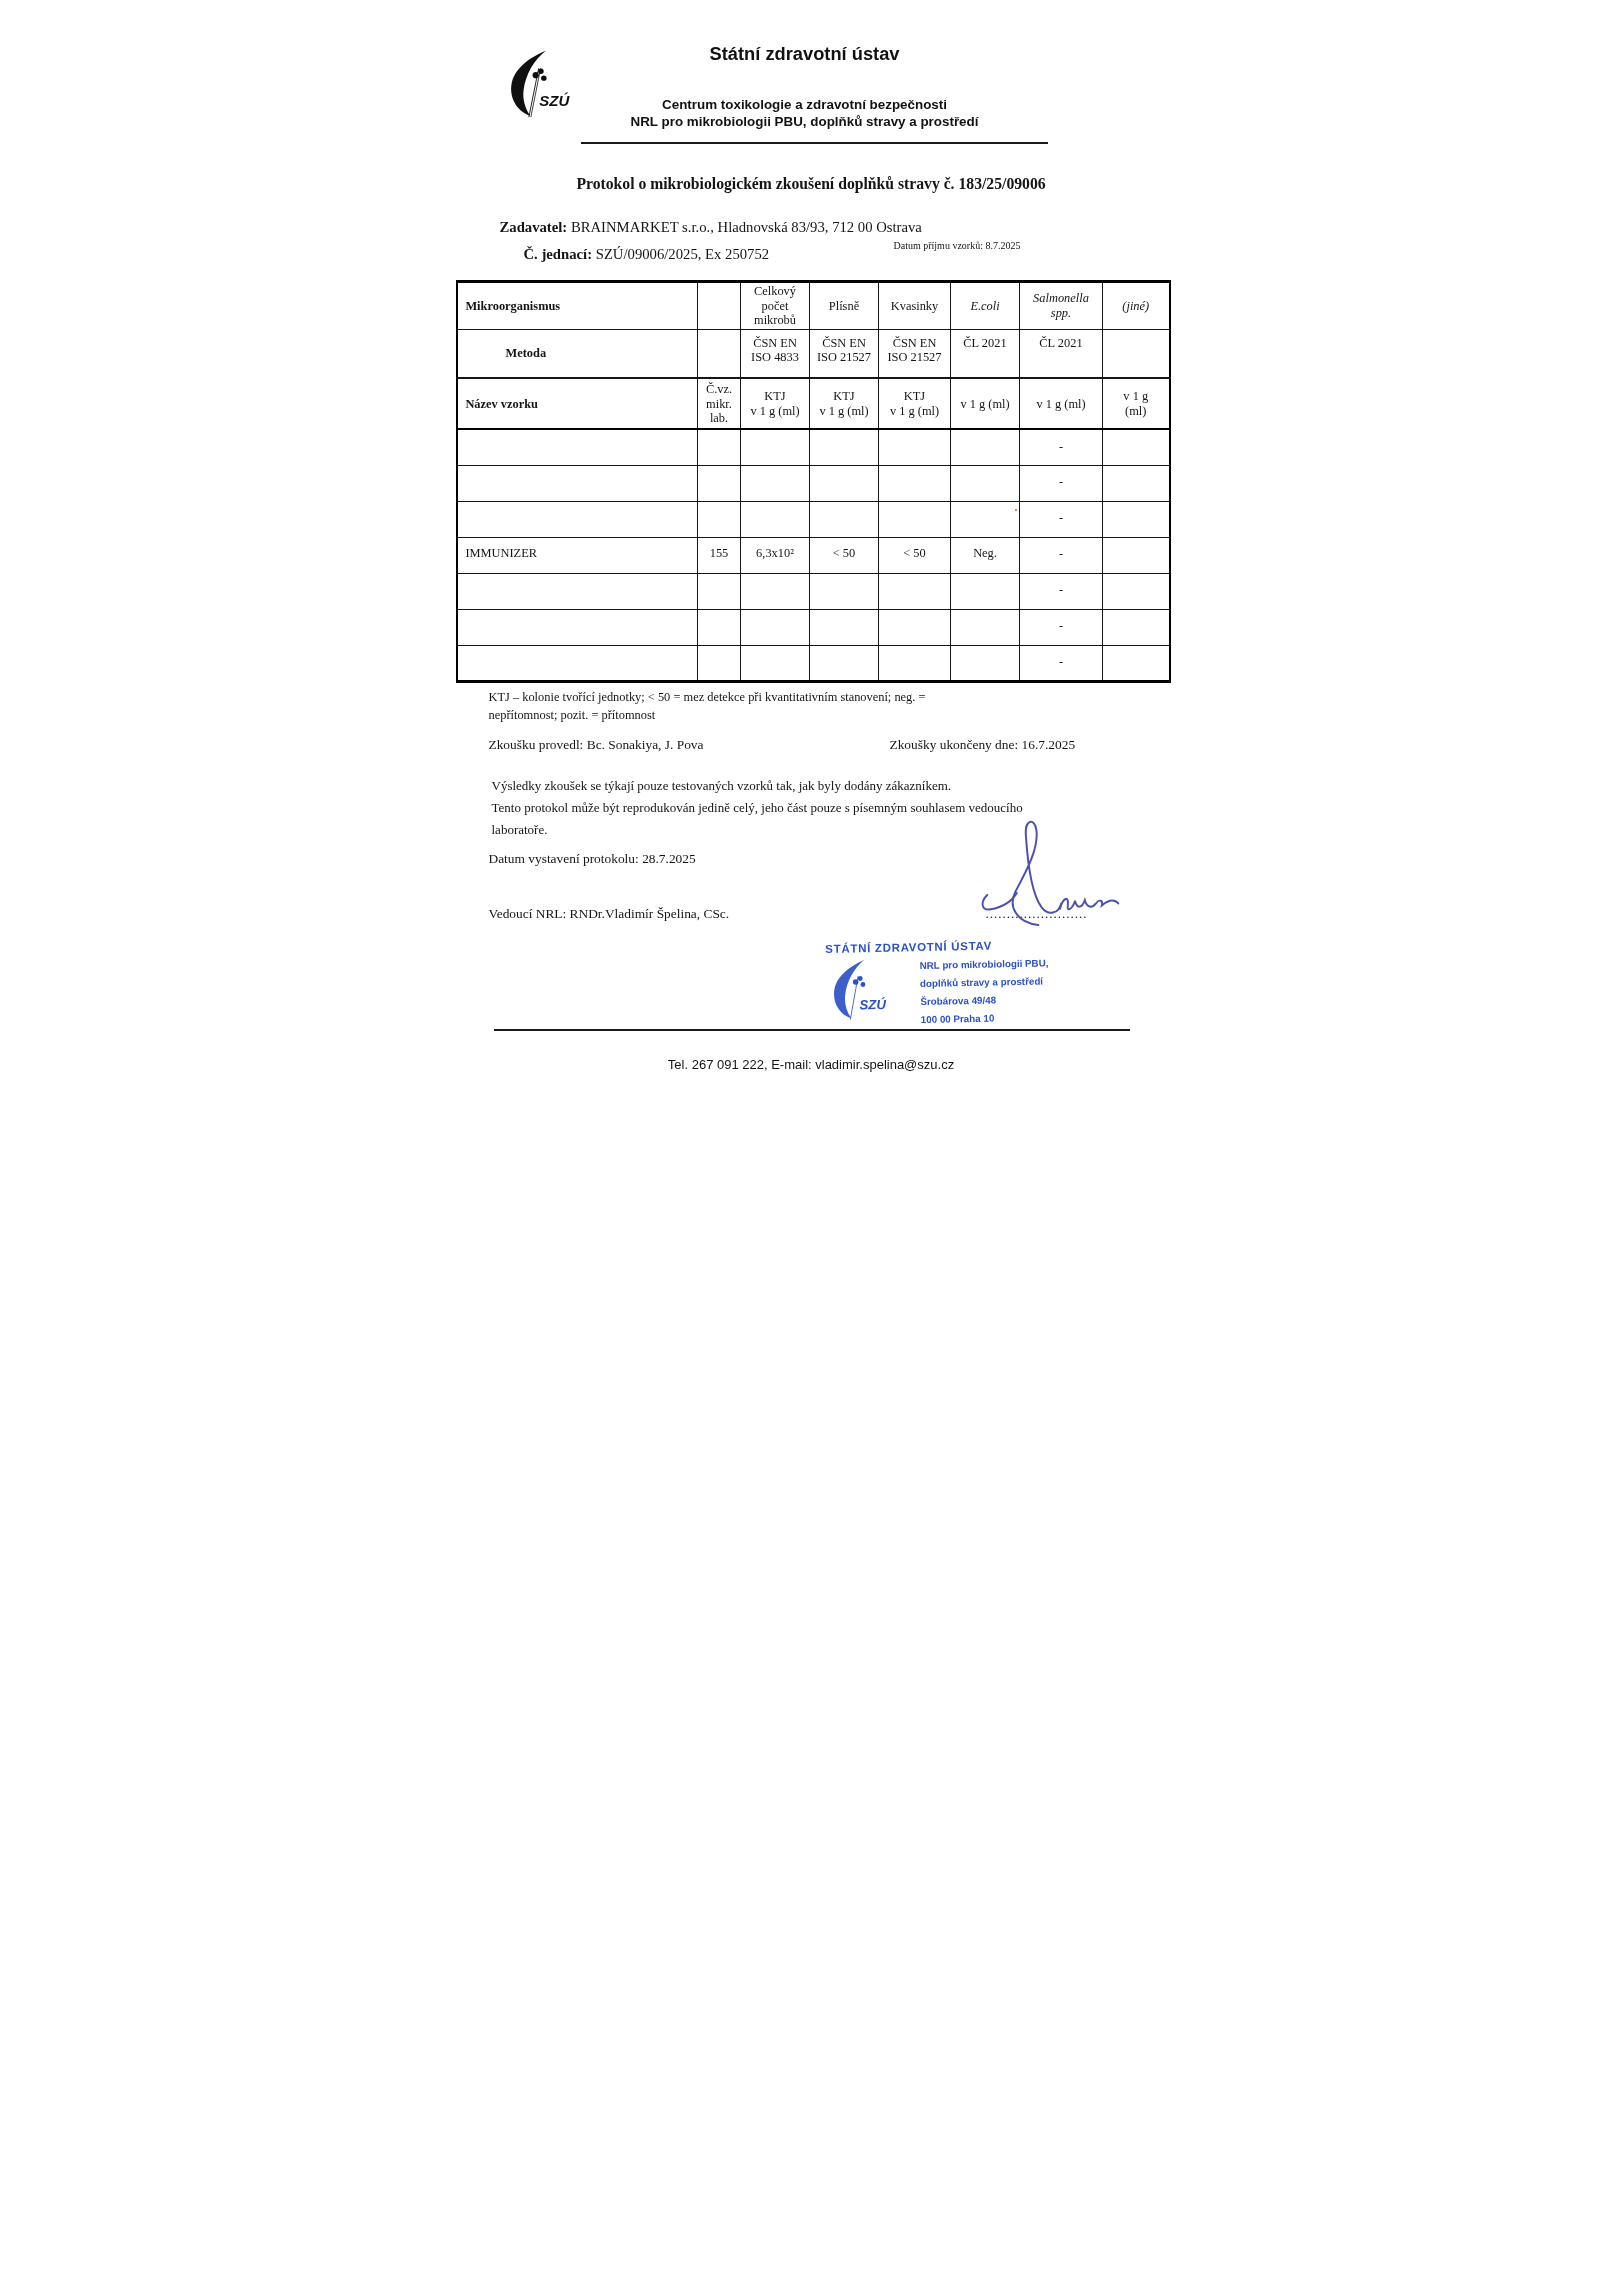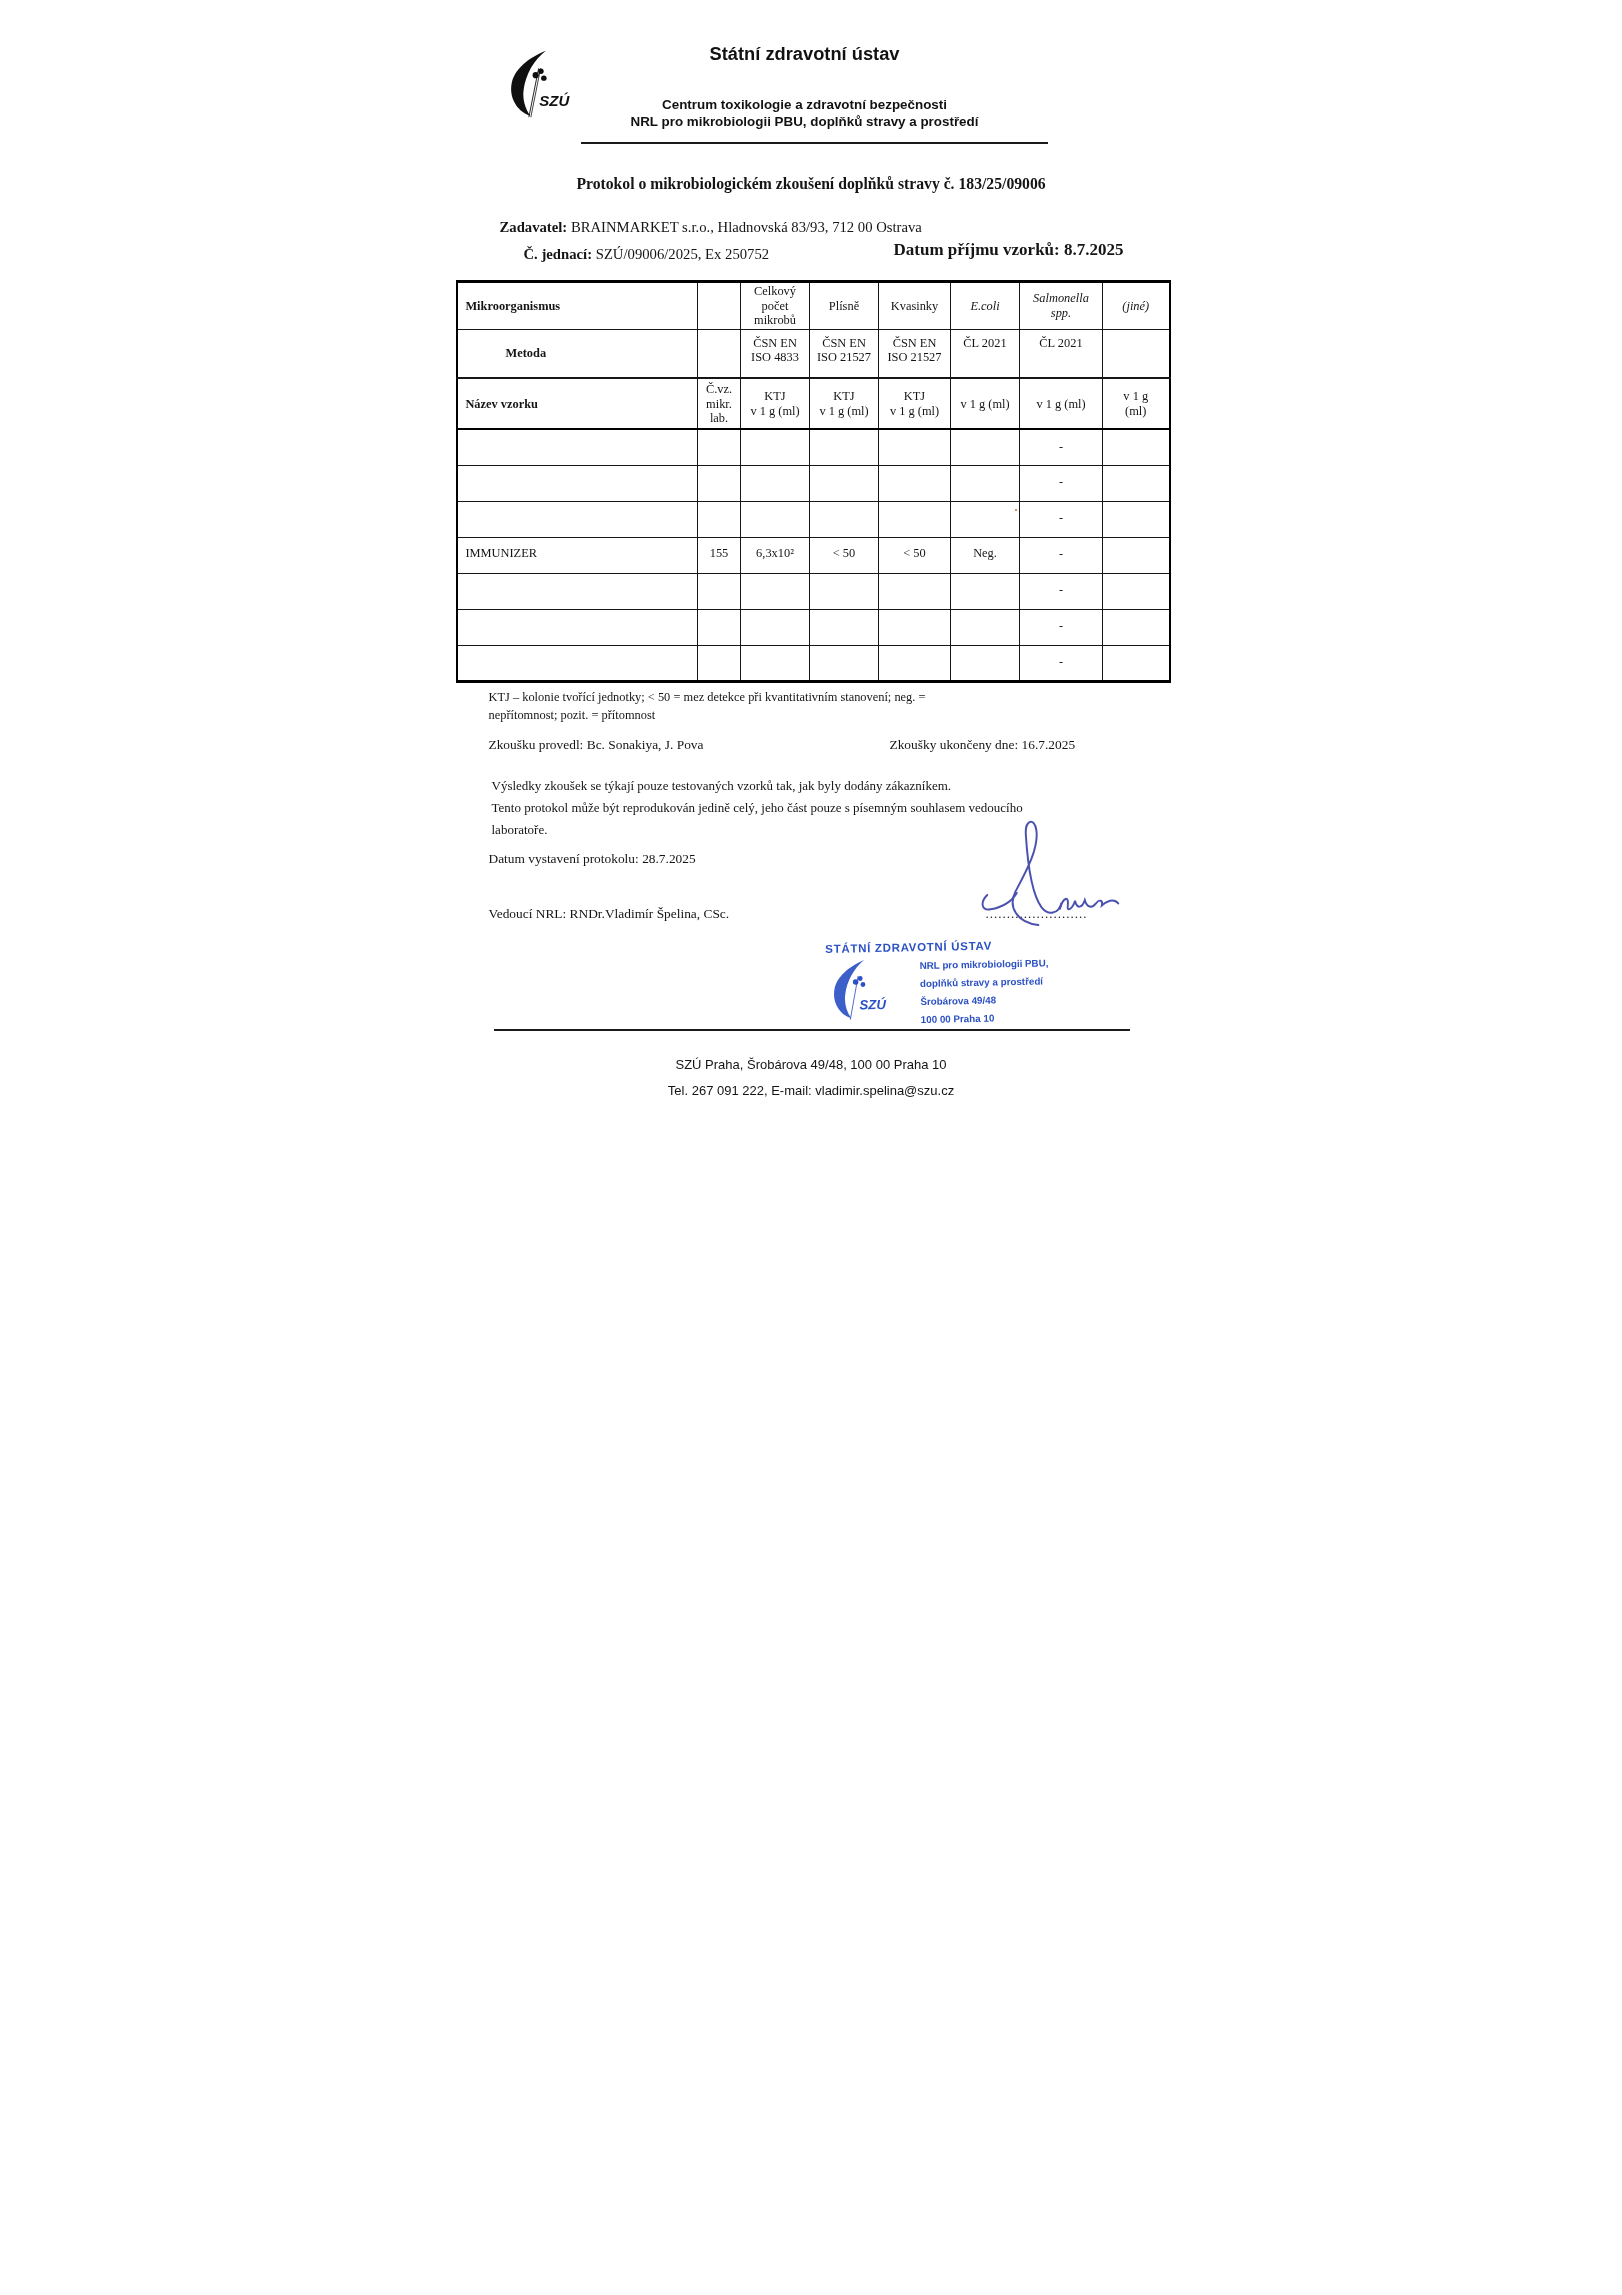--- a/index.html
+++ b/index.html
@@ -11,21 +11,21 @@
   .inst-head{left:6.5px;top:43px;width:785px;text-align:center;
              font-family:"Liberation Sans","DejaVu Sans",sans-serif;font-weight:bold;font-size:18.3px;color:#121212;}
   .dept-head{left:6.5px;top:96px;width:785px;text-align:center;
              font-family:"Liberation Sans","DejaVu Sans",sans-serif;font-weight:bold;font-size:13.4px;line-height:17px;color:#121212;}
   .head-rule{left:175px;top:142px;width:467px;height:1.6px;background:#1a1a1a;}
 
   
   .doc-title{left:13px;top:175px;width:785px;text-align:center;font-weight:bold;font-size:15.7px;}
   .meta-line{left:94px;font-size:14.7px;white-space:nowrap;}
   .meta-line .lbl{font-weight:bold;}
-  .meta-right{left:488px;top:240px;font-size:17px;white-space:nowrap;font-weight:bold;}
+  .meta-right{left:488px;top:240px;font-size:10px;white-space:nowrap;}
 
   
   table.results{position:absolute;left:50px;top:280px;width:714px;border-collapse:collapse;table-layout:fixed;
                 font-size:12.4px;line-height:1.16;border:2px solid #000;border-top-width:3.3px;border-bottom-width:3.9px;}
   table.results td{border:1px solid #161616;padding:1.3px 2.6px;text-align:center;white-space:pre-line;
                    overflow:hidden;vertical-align:middle;}
   table.results td:first-child{text-align:left;padding-left:7.9px;}
   tr.head1{height:46px;}
   tr.head2{height:49px;}
   tr.head3{height:51px;}
@@ -277,18 +277,17 @@
     <div class="stamp-text">
       <div>NRL pro mikrobiologii PBU,</div>
       <div>doplňků stravy a prostředí</div>
       <div>Šrobárova 49/48</div>
       <div>100 00 Praha 10</div>
     </div>
   </div>
 
   <div class="abs footer-rule"></div>
   <div class="abs footer">
-    <div>SZÚ Praha, Šrobárova 49/48, 100 00 Praha 10</div>
     <div>Tel. 267 091 222, E-mail: vladimir.spelina@szu.cz</div>
   </div>
 
 </div>
 
 
 </body></html>

